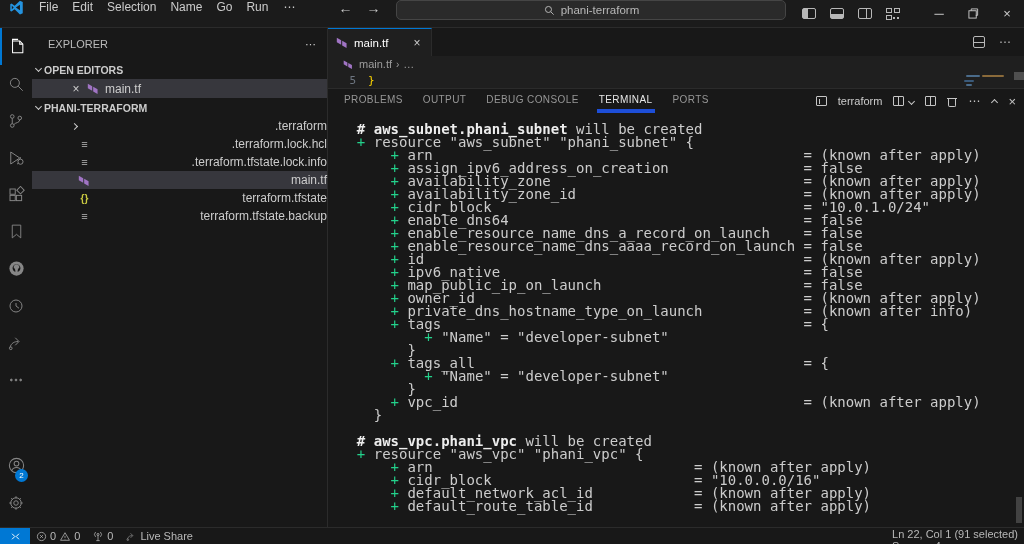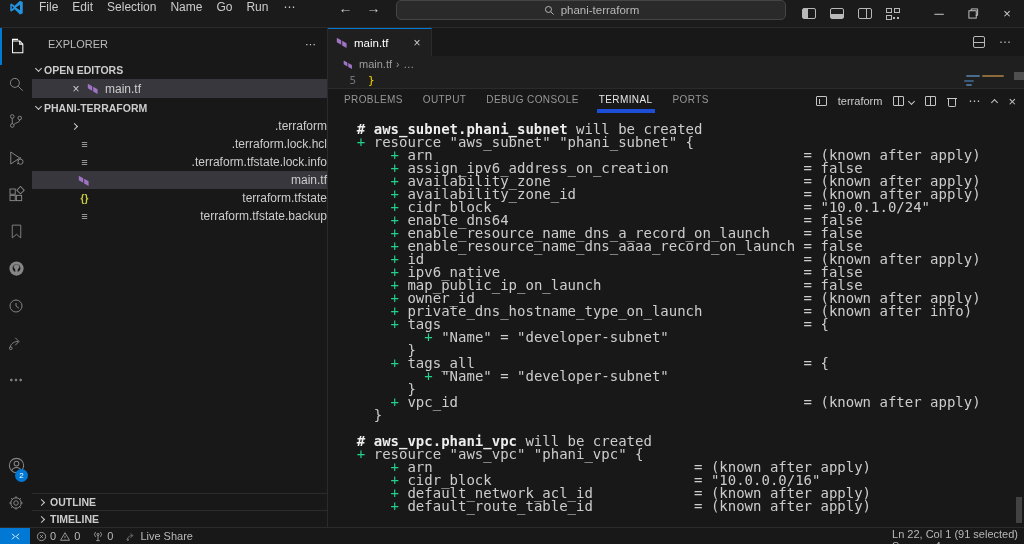--- a/index.html
+++ b/index.html
@@ -328,30 +328,20 @@
       </div>
       <div class="row tree">
         <span class="fi-braces">{}</span>
         <span>terraform.tfstate</span>
       </div>
       <div class="row tree">
         <span class="fi-file">≡</span>
         <span>terraform.tfstate.backup</span>
       </div>
 
-      <div class="sb-bottom">
-        <div class="sb-panel-header">
-          <span class="chev right"></span>
-          <span>OUTLINE</span>
-        </div>
-        <div class="sb-panel-header">
-          <span class="chev right"></span>
-          <span>TIMELINE</span>
-        </div>
-      </div>
     </div>
 
     <div class="editor-region">
       <div class="tabbar">
         <div class="tab">
           <svg class="tf-icon" viewBox="0 0 16 16">
               <g fill="#a074c4">
                 <polygon points="1,2 6.4,5.1 6.4,10.9 1,7.8"></polygon>
                 <polygon points="7.6,5.8 13,8.9 13,14.7 7.6,11.6"></polygon>
               </g>

